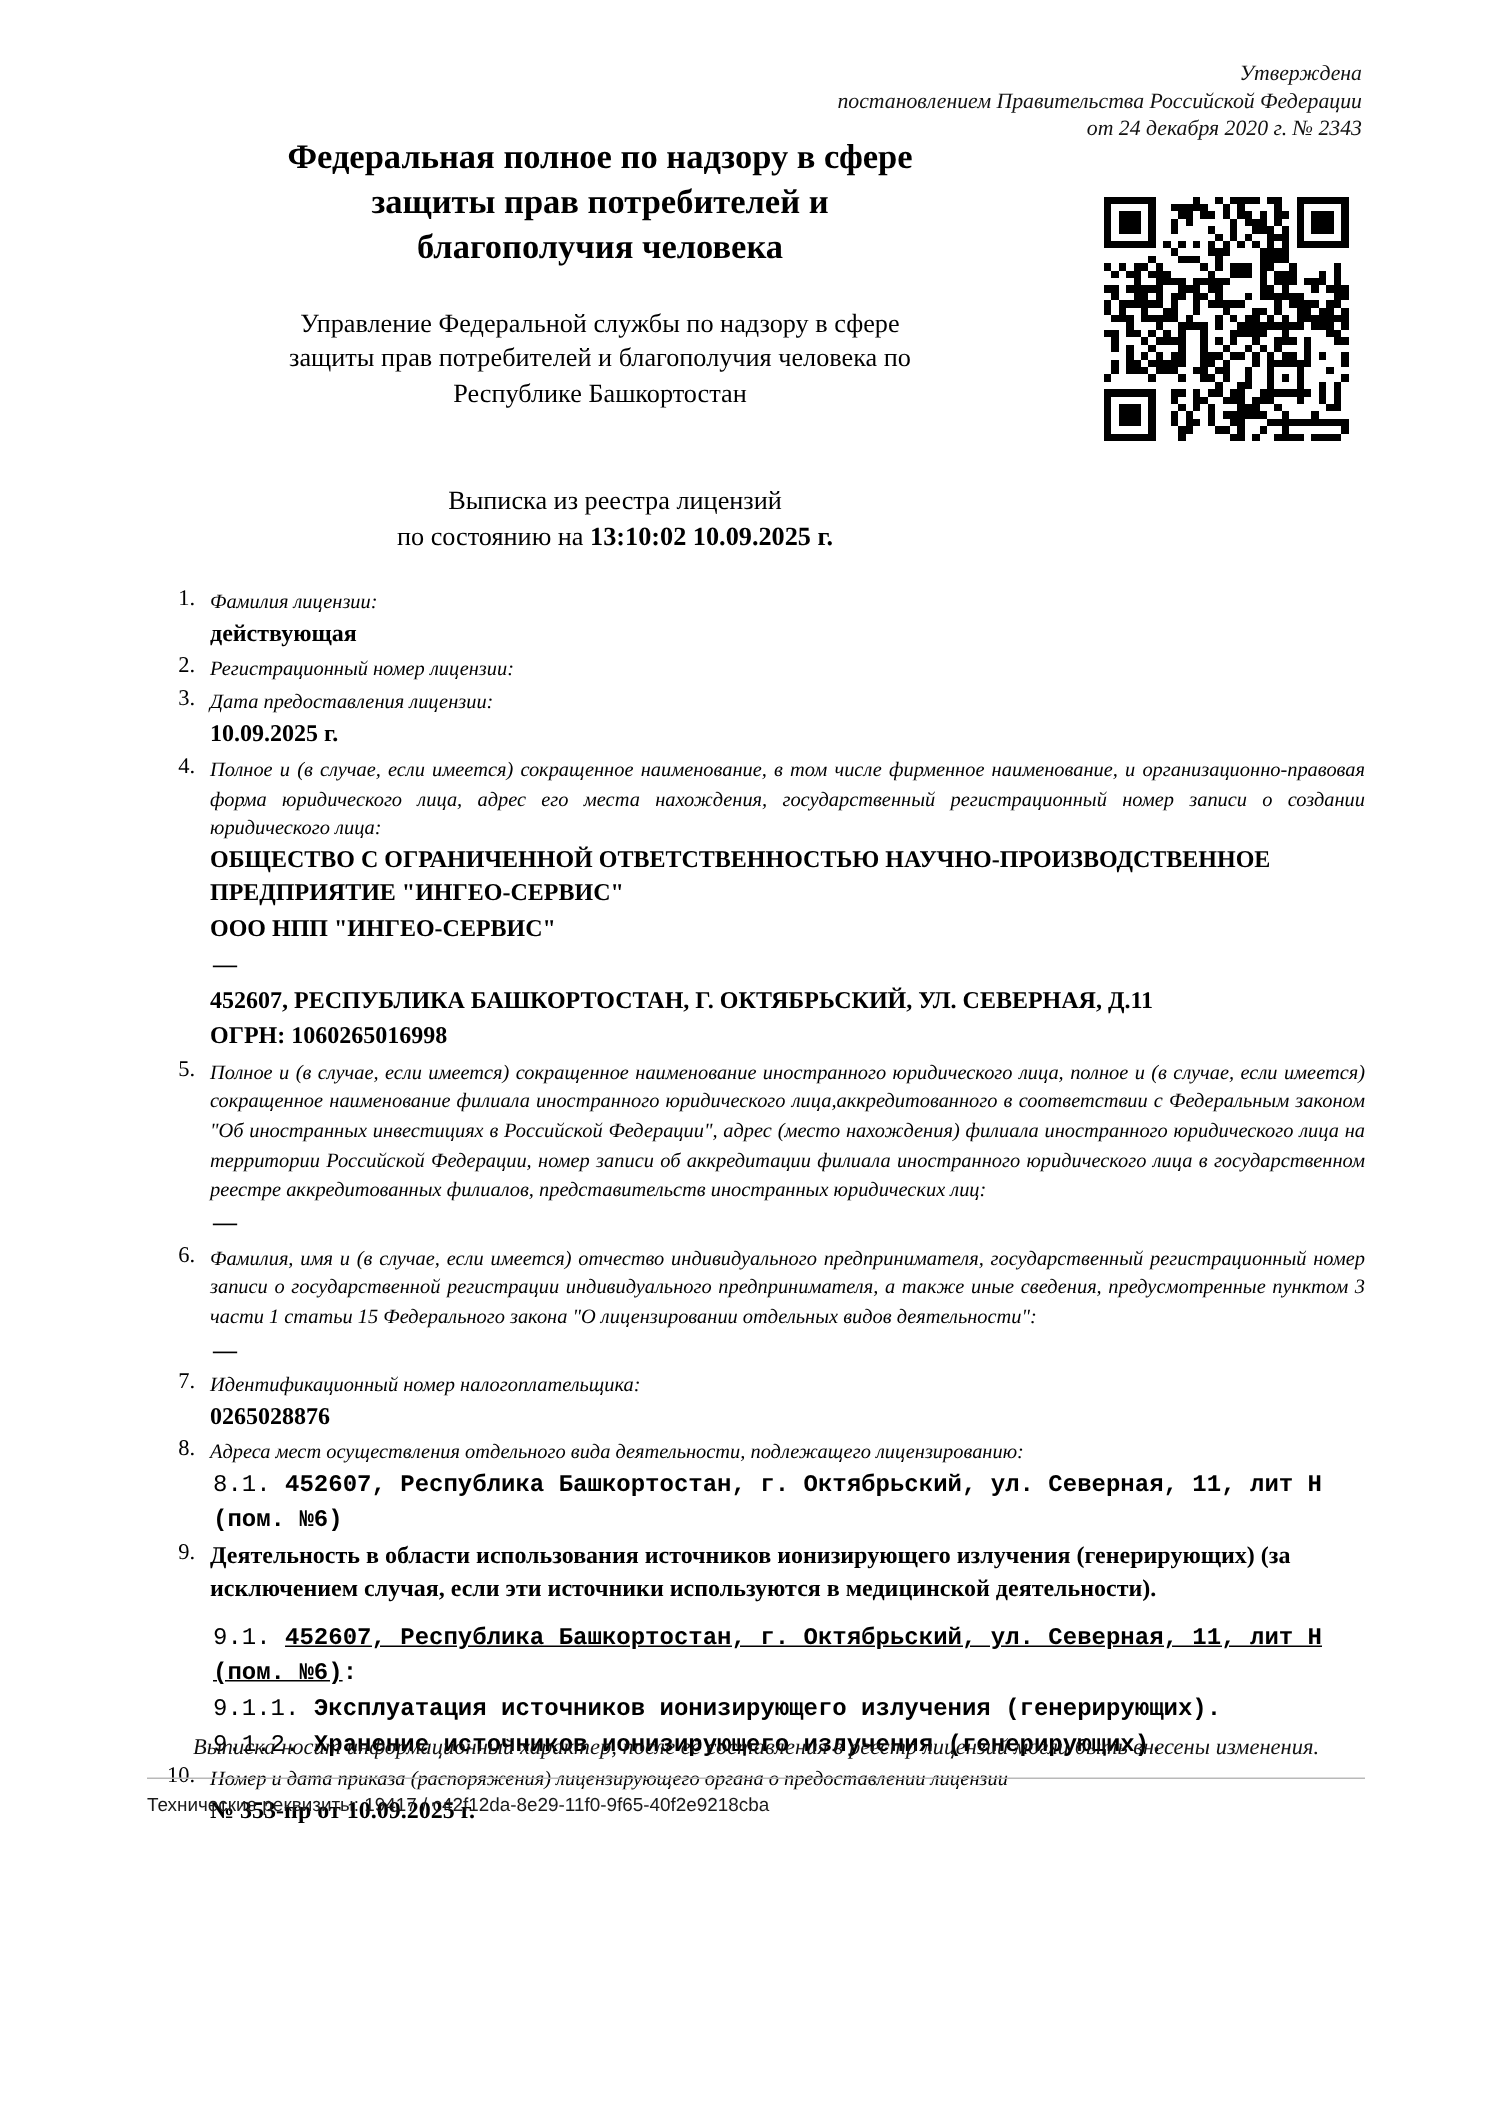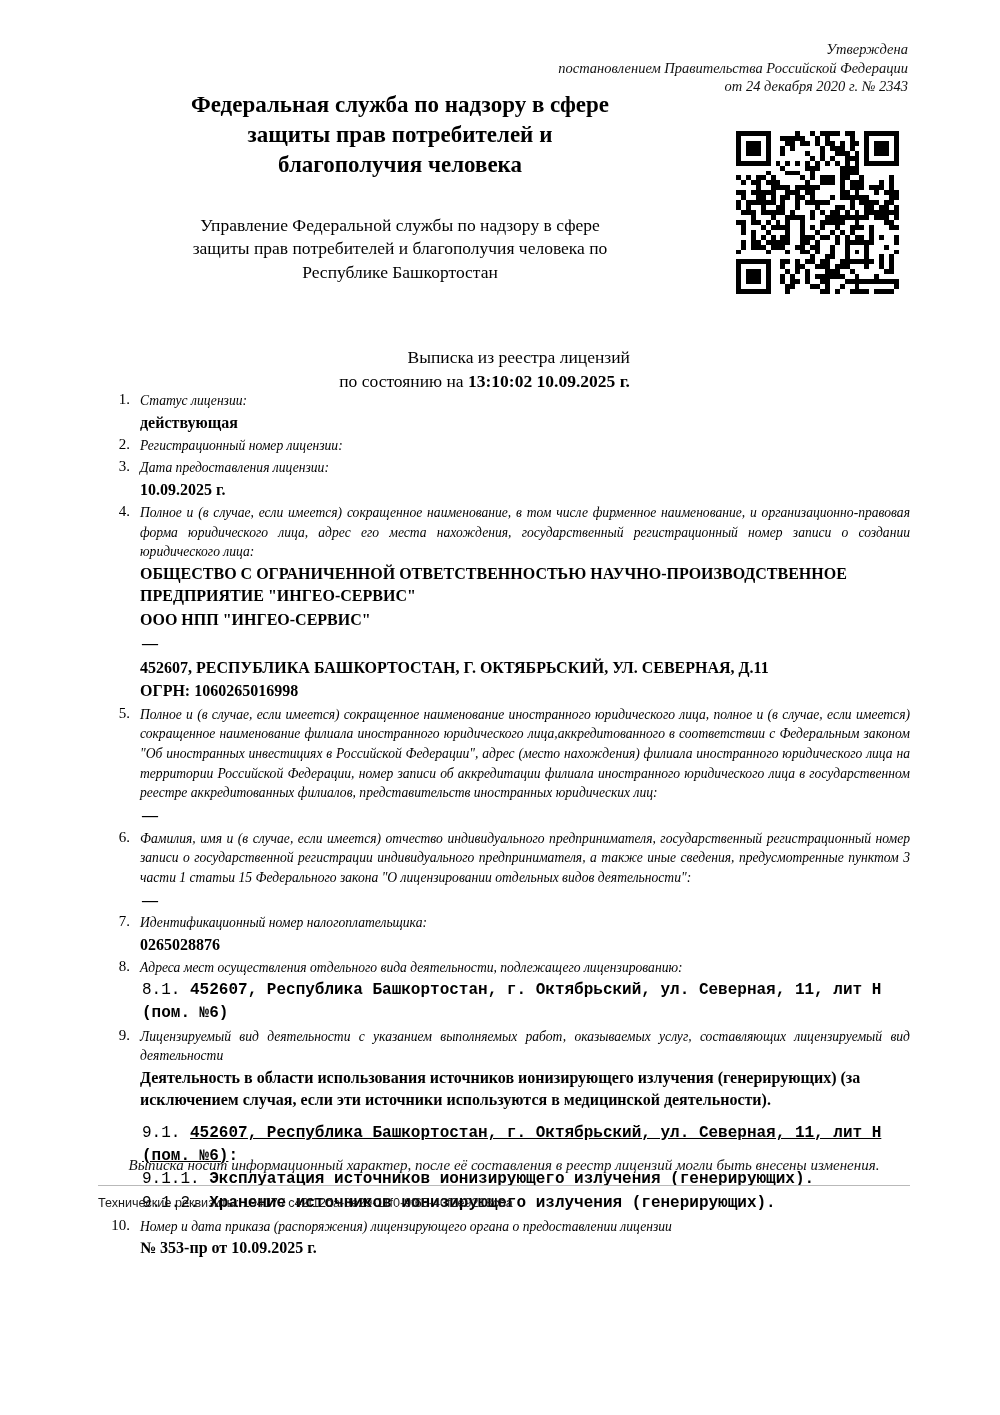--- a/index.html
+++ b/index.html
@@ -40,21 +40,21 @@
     left: 190px;
     width: 420px;
     text-align: center;
   }
   .org-title {
     font-size: 23px;
     font-weight: bold;
     line-height: 1.30;
   }
   .org-subtitle {
-    margin-top: 34px;
+    margin-top: 24px;
     font-size: 17.5px;
     font-weight: normal;
     line-height: 1.34;
   }
 
   
   .qr-wrap {
     position: absolute;
     left: 734px;
     top: 131px;
@@ -63,24 +63,23 @@
     background: #ffffff;
   }
   .qr-wrap svg { display:block; width:100%; height:100%; }
 
   
   .extract-title {
     position: absolute;
     top: 322px;
     left: 190px;
     width: 440px;
-    text-align: right;
+    text-align: center;
     font-size: 17.5px;
     line-height: 1.35;
-    margin-top: 24px;
   }
   .extract-title b { font-weight: bold; }
 
   
   .list {
     position: absolute;
     top: 391px;
     left: 98px;
     width: 812px;
   }
@@ -171,21 +170,21 @@
 
 <div class="page">
 
   <div class="approval">
     <div>Утверждена</div>
     <div>постановлением Правительства Российской Федерации</div>
     <div>от 24 декабря 2020 г. № 2343</div>
   </div>
 
   <div class="header-block">
-    <div class="org-title">Федеральная служба по надзору в сфере защиты прав потребителей и благополучия человека</div>
+    <div class="org-title">Федеральная полное по надзору в сфере защиты прав потребителей и благополучия человека</div>
     <div class="org-subtitle">Управление Федеральной службы по надзору в сфере защиты прав потребителей и благополучия человека по Республике Башкортостан</div>
   </div>
 
   <div class="qr-wrap">
     <svg viewBox="0 0 33 33" shape-rendering="crispEdges" aria-hidden="true">
       <rect width="33" height="33" fill="#fff"></rect>
       <g id="qr-cells" fill="#000">
           <rect x="0" y="0" width="1" height="1"></rect>
           <rect x="1" y="0" width="1" height="1"></rect>
           <rect x="2" y="0" width="1" height="1"></rect>
@@ -722,21 +721,21 @@
 
   <div class="extract-title">
     <div>Выписка из реестра лицензий</div>
     <div><span>по состоянию на </span><b>13:10:02 10.09.2025 г.</b></div>
   </div>
 
   <div class="list">
 
     <div class="item">
       <span class="num">1.</span>
-      <div class="caption">Статус лицензии:</div>
+      <div class="caption">Фамилия лицензии:</div>
       <div class="value">действующая</div>
     </div>
 
     <div class="item">
       <span class="num">2.</span>
       <div class="caption">Регистрационный номер лицензии:</div>
     </div>
 
     <div class="item">
       <span class="num">3.</span>
@@ -773,21 +772,20 @@
     </div>
 
     <div class="item">
       <span class="num">8.</span>
       <div class="caption">Адреса мест осуществления отдельного вида деятельности, подлежащего лицензированию:</div>
       <div class="sub indent-sub"><span class="lbl">8.1. </span><span class="bold">452607, Республика Башкортостан, г. Октябрьский, ул. Северная, 11, лит Н (пом. №6)</span></div>
     </div>
 
     <div class="item">
       <span class="num">9.</span>
-      <div class="caption">Лицензируемый вид деятельности с указанием выполняемых работ, оказываемых услуг, составляющих лицензируемый вид деятельности</div>
       <div class="value">Деятельность в области использования источников ионизирующего излучения (генерирующих) (за исключением случая, если эти источники используются в медицинской деятельности).</div>
       <div class="sub indent-sub" style="margin-top:10px"><span class="lbl">9.1. </span><span class="ul">452607, Республика Башкортостан, г. Октябрьский, ул. Северная, 11, лит Н (пом. №6)</span><span class="bold">:</span></div>
       <div class="sub indent-sub"><span class="lbl">9.1.1. </span><span class="bold">Эксплуатация источников ионизирующего излучения (генерирующих).</span></div>
       <div class="sub indent-sub"><span class="lbl">9.1.2. </span><span class="bold">Хранение источников ионизирующего излучения (генерирующих).</span></div>
     </div>
 
     <div class="item">
       <span class="num">10.</span>
       <div class="caption">Номер и дата приказа (распоряжения) лицензирующего органа о предоставлении лицензии</div>
       <div class="value">№ 353-пр от 10.09.2025 г.</div>

